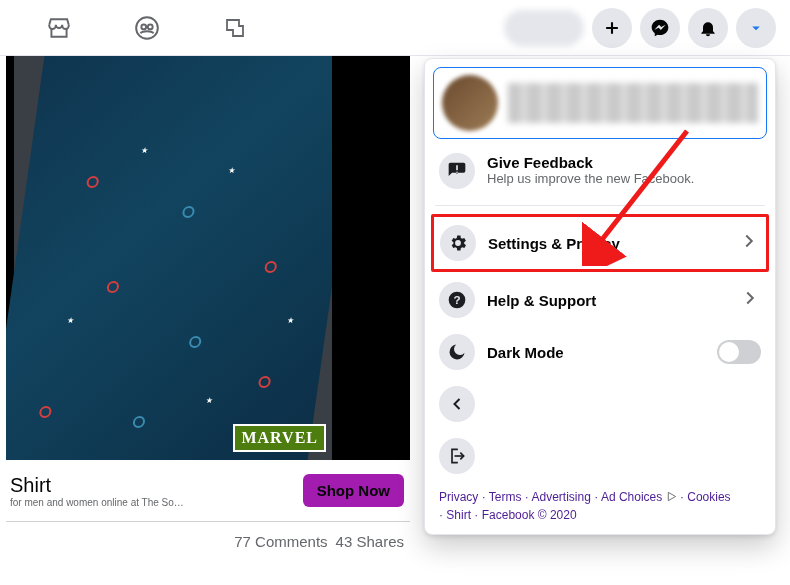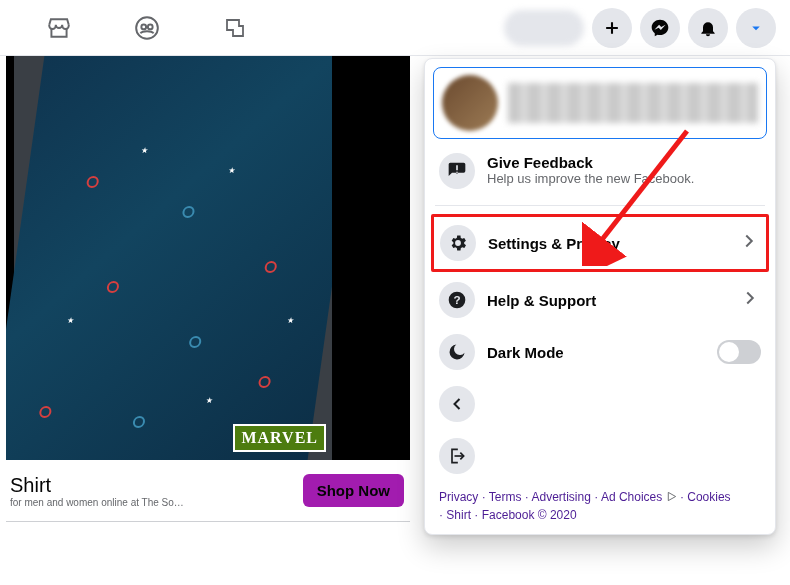--- a/index.html
+++ b/index.html
@@ -246,20 +246,24 @@
     <div class="black-bar-r"></div>
     <div class="marvel">MARVEL</div>
   </div>
   <div class="product-bar">
     <div>
       <div class="product-title">Shirt</div>
       <div class="product-sub">for men and women online at The So…</div>
     </div>
     <button class="shop-btn">Shop Now</button>
   </div>
+  <div class="engagement">
+    <span>77 Comments</span>
+    <span>43 Shares</span>
+  </div>
 </div>
 
 <div class="dropdown">
 
   <div class="profile-row">
     <div class="pixav"></div>
     <div class="pixtxt"></div>
   </div>
 
   <div class="menu-item" style="margin-top:6px">

